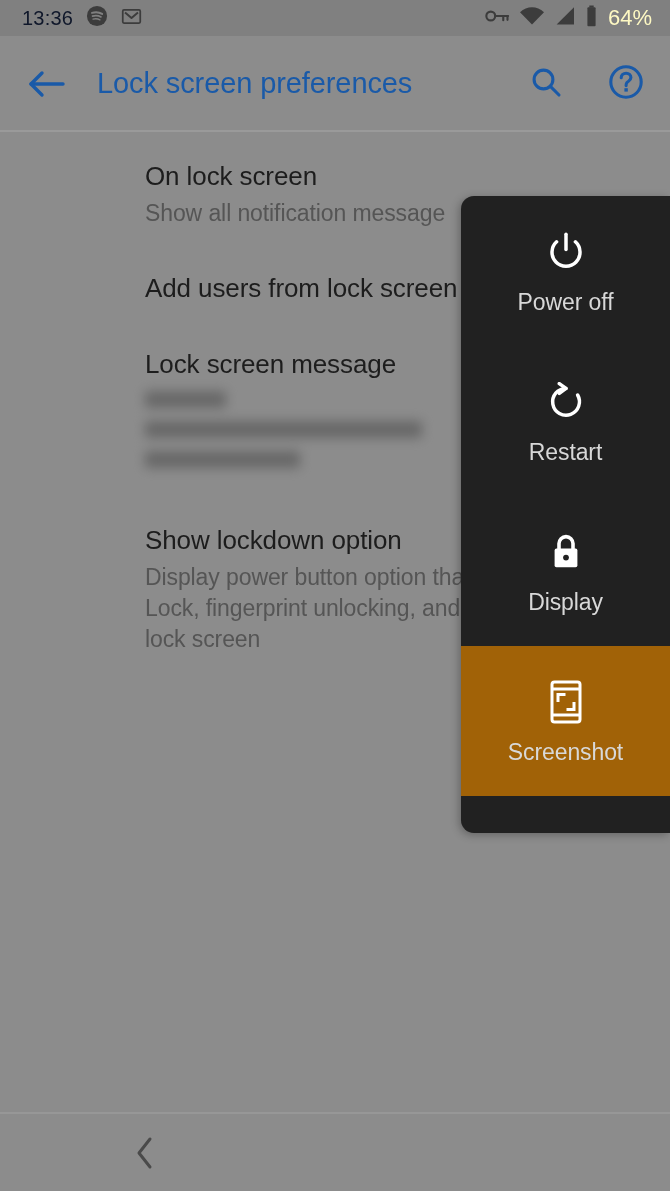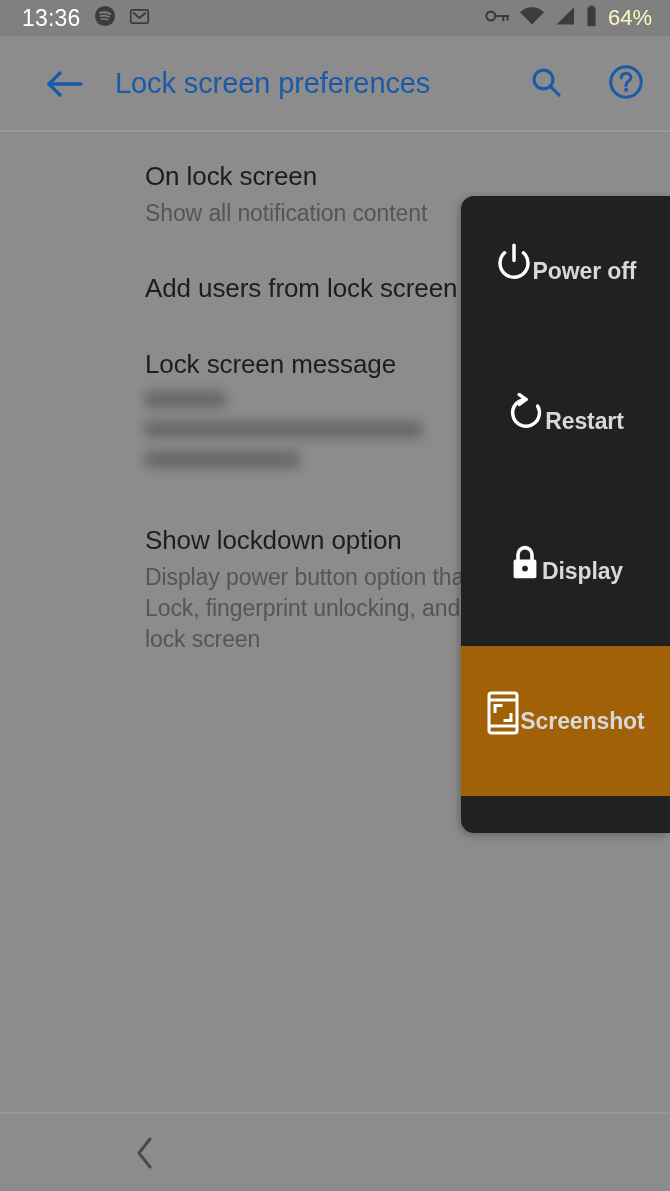--- a/index.html
+++ b/index.html
@@ -33,43 +33,43 @@
     align-items: center;
     gap: 13px;
     flex: 1;
   }
   #status-right {
     display: flex;
     align-items: center;
     gap: 9px;
   }
   .clock {
-    font-size: 23px;
-    color: #ffffff;
+    font-size: 20px;
+    color: #0f172a;
     letter-spacing: 0.2px;
     line-height: 1;
   }
   .battery-pct {
     font-size: 22px;
     color: #fef9c3;
     line-height: 1;
     margin-left: 1px;
   }
   .sicon { display: block; }
 
   
   #toolbar {
     position: absolute;
     left: 0; top: 36px;
     width: 670px; height: 95px;
     background: #8c8c8c;
     display: flex;
     align-items: center;
     box-sizing: border-box;
-    padding-left: 40px;
+    padding-left: 22px;
     padding-right: 20px;
   }
   #back-btn {
     width: 48px; height: 48px;
     display: flex; align-items: center; justify-content: center;
     flex: none;
   }
   #toolbar-title {
     color: #1a5aa8;
     font-size: 29px;
@@ -144,25 +144,24 @@
     height: 637px;
     border-radius: 13px 0 0 13px;
     overflow: hidden;
     background: #212121;
     box-shadow: -2px 2px 9px rgba(0,0,0,0.28);
   }
   .pm-item {
     width: 100%;
     height: 150px;
     display: flex;
-    flex-direction: row;
+    flex-direction: column;
     align-items: center;
     justify-content: center;
     box-sizing: border-box;
-    font-weight: bold;
   }
   .pm-item.highlighted { background: #a16207; }
   .pm-icon {
     height: 46px;
     display: flex;
     align-items: center;
     justify-content: center;
     margin-bottom: 16px;
   }
   .pm-label {
@@ -270,21 +269,21 @@
         </svg>
       </span>
     </div>
   </div>
   <div id="toolbar-divider"></div>
 
   <div id="settings-list">
 
     <div class="pref">
       <div class="pref-title">On lock screen</div>
-      <div class="pref-summary">Show all notification content</div>
+      <div class="pref-summary">Show all notification message</div>
     </div>
 
     <div class="pref">
       <div class="pref-title">Add users from lock screen</div>
     </div>
 
     <div class="pref">
       <div class="pref-title">Lock screen message</div>
       <div class="redacted-block">
         <div class="redacted-line rl-1"></div>

